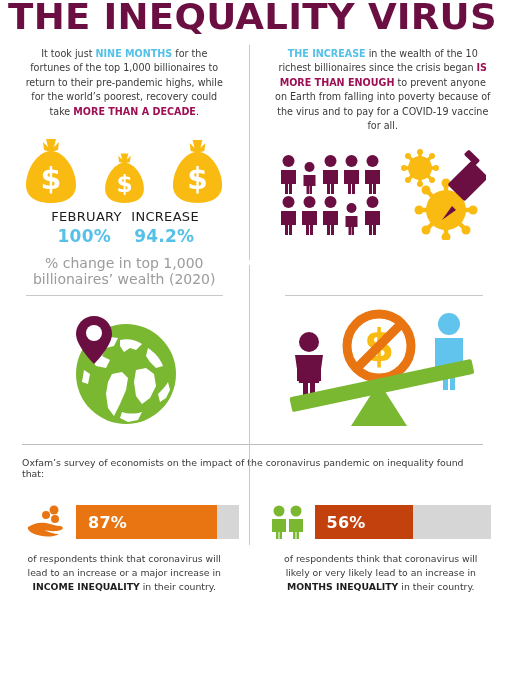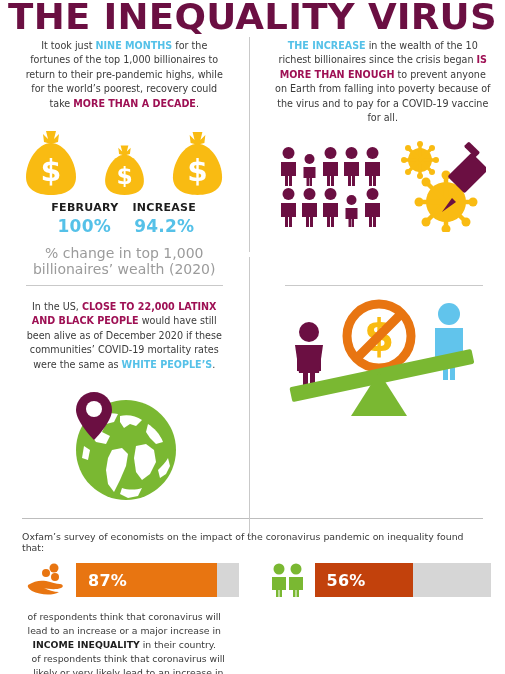--- a/index.html
+++ b/index.html
@@ -28,20 +28,21 @@
     letter-spacing: 0.2px;
     color: #6b0f42;
     line-height: 1;
     transform: scaleX(1.06);
     white-space: nowrap;
   }
 
   
   .quadrants {
     position: relative;
+    margin-top: 8px;
   }
   .vline {
     position: absolute;
     left: 249px;
     top: 0;
     width: 1px;
     background: #c9c9c9;
   }
   .vline-top { top: 2px; height: 215px; }
   .vline-bottom { top: 222px; height: 280px; }
@@ -99,22 +100,22 @@
     display: flex;
     justify-content: center;
     gap: 14px;
     margin-top: 4px;
   }
   .bag-label-cell {
     width: 66px;
     text-align: center;
   }
   .bag-month {
-    font-size: 11px;
-    font-weight: bold;
+    font-size: 13px;
+    font-weight: normal;
     color: #1d1d1d;
     letter-spacing: 0.3px;
   }
   .bag-pct {
     font-size: 17px;
     font-weight: bold;
     color: #55c1e8;
     margin-top: 2px;
     letter-spacing: 0.2px;
   }
@@ -173,21 +174,21 @@
   
   .bottom-intro {
     text-align: left;
     font-size: 9.4px;
     color: #3a3a3a;
     padding: 0 22px;
     margin-top: 12px;
   }
   .bars-row {
     display: flex;
-    margin-top: 10px;
+    margin-top: 26px;
   }
   .bar-col {
     width: 50%;
     box-sizing: border-box;
   }
   .bar-col.l { padding: 0 14px 0 26px; }
   .bar-col.r { padding: 0 14px 0 16px; }
   .bar-unit {
     display: flex;
     align-items: center;
@@ -211,21 +212,20 @@
     font-weight: bold;
     padding-left: 12px;
     letter-spacing: 0.3px;
   }
   .bar-fill.orange { background: #e87511; }
   .bar-fill.green  { background: #c2410c; }
 
   .bar-captions {
     display: flex;
     margin-top: 13px;
-    flex-direction: column;
   }
   .bar-caption {
     width: 50%;
     box-sizing: border-box;
     text-align: center;
     font-size: 9.3px;
     line-height: 14px;
     color: #3a3a3a;
   }
   .bar-caption.l { padding: 0 26px 0 22px; }
@@ -426,23 +426,20 @@
         <div class="hdiv-line"></div>
       </div>
     <div class="hdiv-half r">
         <div class="hdiv-line"></div>
       </div>
   </div>
 
   <div class="row">
 
     <div class="col col-left">
-      <div class="para" style="margin-top:14px;">
-        <span>In the US, </span><span class="hl-mag">CLOSE TO 22,000 LATINX AND BLACK PEOPLE</span><span> would have still been alive as of December 2020 if these communities’ COVID-19 mortality rates were the same as </span><span class="hl-blue">WHITE PEOPLE’S</span><span>.</span>
-      </div>
 
       <div class="illus" style="margin-top:16px;">
         <span>
           <svg width="124" height="116" viewBox="0 0 124 116">
             <circle cx="64" cy="62" r="50" fill="#7ab832"></circle>
             <g fill="#ffffff">
               <path d="M30 30 C38 26 48 24 56 26 L52 34 L44 36 L40 44 L48 48 L44 56 L34 54 L28 46 L26 36 Z"></path>
               <path d="M58 28 C66 26 74 28 80 32 L74 38 L68 36 L62 40 L58 34 Z"></path>
               <path d="M86 36 C92 40 98 46 101 54 L94 56 L88 50 L84 44 Z"></path>
               <path d="M50 62 L60 60 L66 66 L64 78 L58 92 L52 104 L46 96 L44 82 L46 70 Z"></path>

